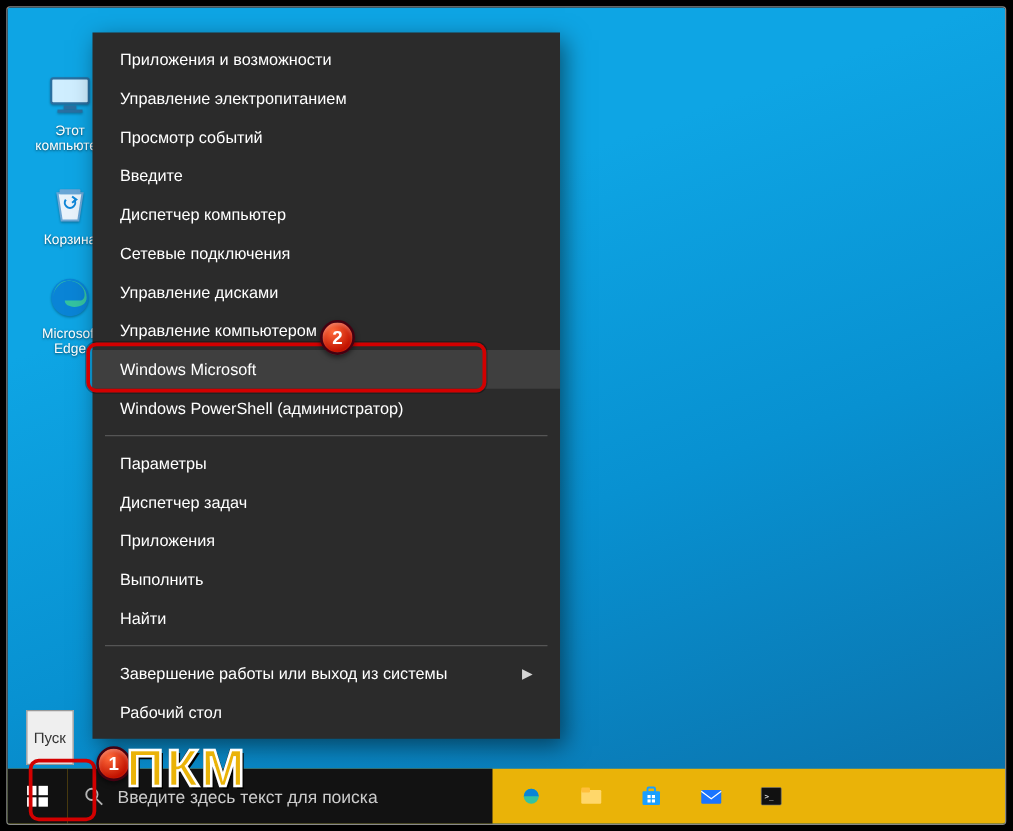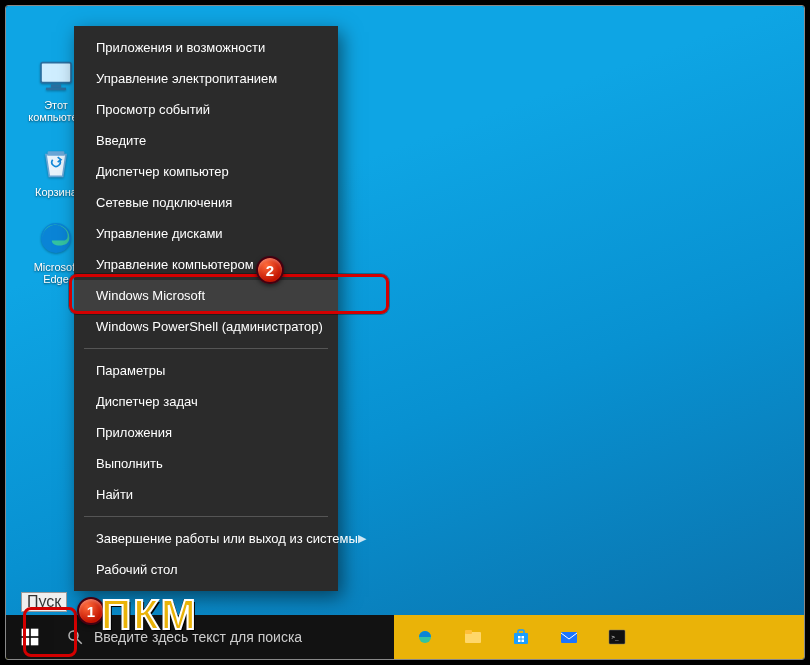--- a/index.html
+++ b/index.html
@@ -36,21 +36,21 @@
   .search-box {
     display:flex; align-items:center; gap:10px; height:44px; flex:0 0 340px;
     padding:0 12px; background:#121212; color:#ccc; font-size:14px;
   }
   .search-box .mag { opacity:.8; }
   .task-items { display:flex; align-items:center; height:44px; margin-left:8px; gap:2px; }
   .task-item { width:46px; height:44px; display:flex; align-items:center; justify-content:center; }
   .task-item svg { width:24px; height:24px; }
   
   .winx {
-    position:absolute; left:68px; top:20px; width:264px;
+    position:absolute; left:68px; top:20px; width:374px;
     background:#2b2b2b; color:#fff; font-size:13px; padding:6px 0;
     box-shadow: 4px 6px 18px rgba(0,0,0,.5);
   }
   .winx-item {
     padding:8px 22px; white-space:nowrap; cursor:default;
     display:flex; align-items:center; justify-content:space-between;
   }
   .winx-item.hovered { background:#3f3f3f; }
   .winx-sep { height:1px; background:#555; margin:6px 10px; }
   .chev { font-size:11px; opacity:.8; }
@@ -78,21 +78,21 @@
     position:absolute; left:95px; bottom:20px;
     font-size:42px; font-weight:900; letter-spacing:2px;
     color:#eab308;
     -webkit-text-stroke: 2px #fff;
     text-shadow: 2px 2px 0 #000, -1px -1px 0 #000;
     pointer-events:none; font-family:"Arial Black", Impact, sans-serif;
   }
   
   .start-tip {
     position:absolute; left:15px; bottom:47px;
-    background:#efefef; color:#333; font-size:16px; padding:0 5px; border:1px solid #999;
+    background:#efefef; color:#333; font-size:12px; padding:14px 5px; border:1px solid #999;
   }
 </style>
 </head>
 <body>
 
 <div class="frame">
   <div class="desktop"></div>
 
   <div class="desktop-icons">
     <div class="desktop-icon">

